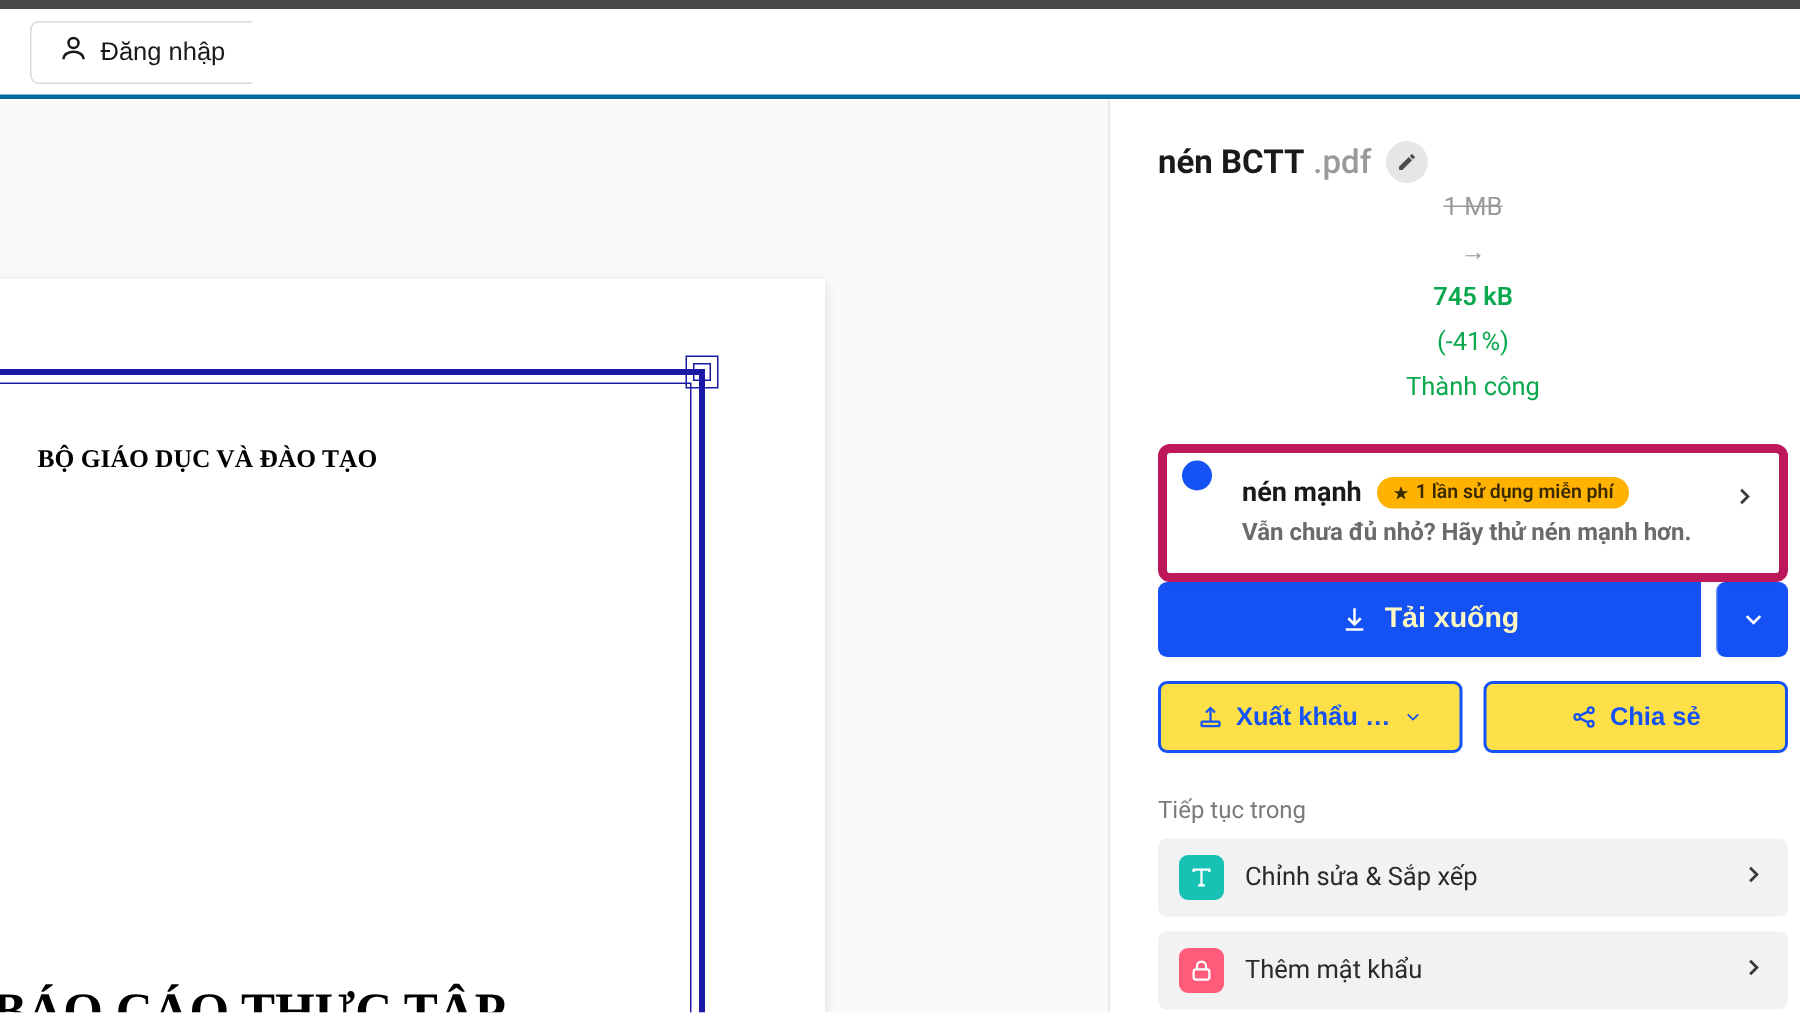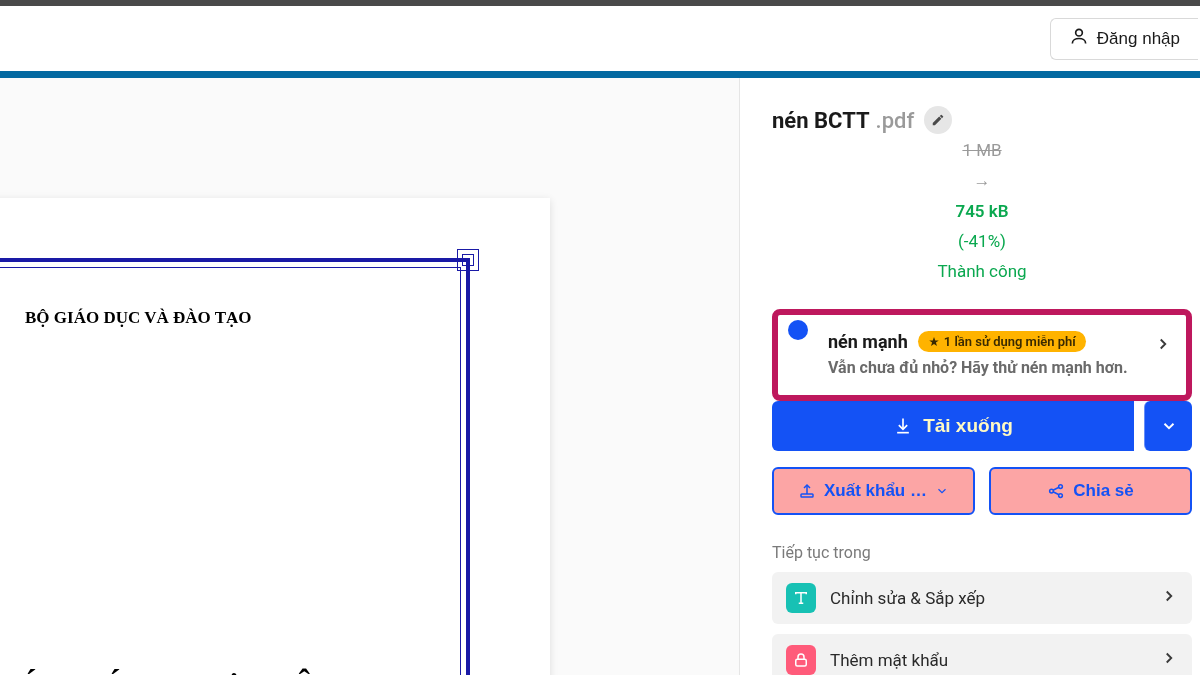--- a/index.html
+++ b/index.html
@@ -1,18 +1,18 @@
 <!DOCTYPE html>
 <html><head>
 <meta charset="utf-8">
 <style>
   * { box-sizing: border-box; margin: 0; padding: 0; }
   html, body { width: 1200px; height: 675px; font-family: -apple-system, BlinkMacSystemFont, "Segoe UI", Roboto, Arial, sans-serif; background: #fff; overflow: hidden; }
   .topstrip { height: 6px; background: #4a4a4a; }
-  .topbar { height: 72px; border-bottom: 7px solid #0369a1; display: flex; align-items: center; justify-content: flex-end; padding: 0 2px 0 20px; }
+  .topbar { height: 60px; border-bottom: 3px solid #0369a1; display: flex; align-items: center; justify-content: flex-start; padding: 0 2px 0 20px; }
   .login-btn { display: inline-flex; align-items: center; gap: 8px; height: 42px; padding: 0 18px; border: 1px solid #d9d9d9; border-radius: 6px; background: #fff; font-size: 17px; color: #1a1a1a; cursor: pointer; border-right: none; border-top-right-radius: 0; border-bottom-right-radius: 0; }
   .login-btn svg { width: 20px; height: 20px; }
   .main { display: flex; height: calc(675px - 66px); }
   .preview-pane { flex: 1; background: #fafafa; border-right: 1px solid #e5e5e5; position: relative; overflow: hidden; }
   .doc-page { position: absolute; top: 120px; left: -40px; width: 590px; height: 800px; background: #fff; box-shadow: 0 2px 8px rgba(0,0,0,0.12); }
   .doc-border-outer { position: absolute; top: 60px; left: 15px; right: 80px; bottom: -200px; border: 4px solid #1a1aa6; }
   .doc-border-inner { position: absolute; top: 5px; left: 5px; right: 5px; bottom: 5px; border: 1.5px solid #1a1aa6; }
   .corner { position: absolute; width: 22px; height: 22px; border: 1.5px solid #1a1aa6; top: -13px; right: -13px; display:flex; align-items:center; justify-content:center;}
   .corner::after{content:""; width:10px; height:10px; border:1.5px solid #1a1aa6;}
   .doc-text1 { position: absolute; top: 40px; left: 40px; font-family: "Times New Roman", serif; font-weight: 700; font-size: 17px; color: #000; }
@@ -41,21 +41,21 @@
   .strong-sub { margin-top: 6px; font-size: 16px; color: #6a6a6a; font-weight: bold; }
   .strong-chevron { position: absolute; right: 14px; top: 20px; color: #3a3a3a; }
   .strong-chevron svg { width: 18px; height: 18px; }
   .dl-btn { flex: 1; height: 50px; background: #1452f5; color: #fef9c3; border: none; border-radius: 6px 0 0 6px; font-size: 19px; font-weight: 600; display: inline-flex; align-items: center; justify-content: center; gap: 10px; cursor: pointer; }
   .dl-btn svg { width: 20px; height: 20px; stroke: #fff; fill: none; stroke-width: 2; }
   .dl-drop { width: 48px; height: 50px; background: #1452f5; border: none; border-left: 1px solid rgba(255,255,255,0.35); border-radius: 0 6px 6px 0; display: inline-flex; align-items: center; justify-content: center; cursor: pointer; margin-left: 4px; border-radius: 6px;}
   .dl-main-wrap{display:flex; gap:6px;}
   .dl-drop svg { width: 18px; height: 18px; stroke: #fff; fill: none; stroke-width: 2.5; }
 
   .sec-row { margin-top: 16px; display: flex; gap: 14px; }
-  .sec-btn { flex: 1; height: 48px; border: 2px solid #1452f5; background: #fca5a5; color: #1452f5; border-radius: 6px; font-size: 17px; font-weight: 600; display: inline-flex; align-items: center; justify-content: center; gap: 8px; cursor: pointer; }
+  .sec-btn { flex: 1; height: 48px; border: 2px solid #1452f5; background: #fde047; color: #1452f5; border-radius: 6px; font-size: 17px; font-weight: 600; display: inline-flex; align-items: center; justify-content: center; gap: 8px; cursor: pointer; }
   .sec-btn svg { width: 18px; height: 18px; stroke: #1452f5; fill: none; stroke-width: 2; }
   .sec-btn .chev { width: 14px; height: 14px; }
 
   .continue-label { margin-top: 28px; font-size: 16px; color: #7a7a7a; }
   .tool-list { margin-top: 10px; display: flex; flex-direction: column; gap: 10px; }
   .tool-item { height: 52px; background: #f2f2f2; border-radius: 6px; display: flex; align-items: center; padding: 0 14px; gap: 14px; cursor: pointer; }
   .tool-icon { width: 30px; height: 30px; border-radius: 6px; display: inline-flex; align-items: center; justify-content: center; flex-shrink: 0; }
   .tool-icon svg { width: 18px; height: 18px; }
   .tool-label { flex: 1; font-size: 17px; color: #2a2a2a; }
   .tool-chev { color: #3a3a3a; }

